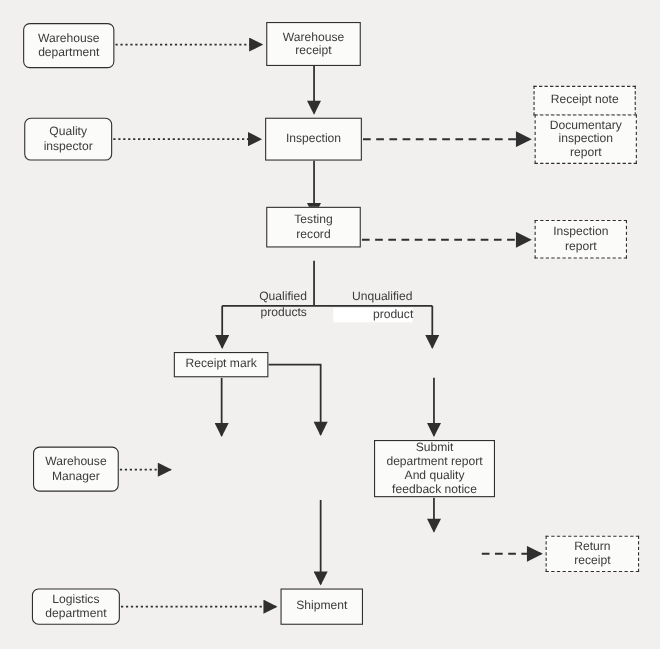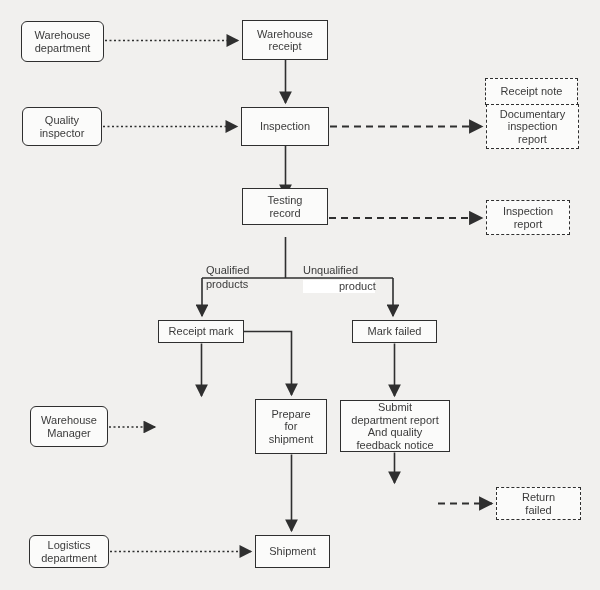--- a/index.html
+++ b/index.html
@@ -30,21 +30,21 @@
     font-size: 11px;
     line-height: 12.5px;
     color: #3b3b3b;
     background: #fbfbfa;
     border: 1.5px solid #2f2f2f;
   }
   .node.rounded { border-radius: 6px; }
   .node.dashed { border-style: dashed; }
   .branch-label {
     position: absolute;
-    text-align: left;
+    text-align: right;
     font-size: 11px;
     line-height: 13px;
     color: #3b3b3b;
   }
   .branch-label .bl-line { display: block; height: 14px; }
   .branch-label .bl-line.whitebg {
     background: #ffffff;
     margin-top: 2px;
     height: 13px;
     padding-left: 36px;
@@ -97,38 +97,34 @@
 Manager</div>
   <div class="node rounded" style="left:29px;top:535px;width:80px;height:33px">Logistics
 department</div>
 
   <div class="node" style="left:242px;top:20px;width:86px;height:40px">Warehouse
 receipt</div>
   <div class="node" style="left:241px;top:107px;width:88px;height:39px">Inspection</div>
   <div class="node" style="left:242px;top:188px;width:86px;height:37px">Testing
 record</div>
   <div class="node" style="left:158px;top:320px;width:86px;height:23px">Receipt mark</div>
-  <div class="node" style="left:352px;top:320px;width:85px;height:23px">Mark failed</div>
-  <div class="node" style="left:255px;top:399px;width:72px;height:55px">Prepare
-for
-shipment</div>
   <div class="node" style="left:340px;top:400px;width:110px;height:52px">Submit
 department report
 And quality
 feedback notice</div>
   <div class="node" style="left:255px;top:535px;width:75px;height:33px">Shipment</div>
 
   <div class="node dashed" style="left:485px;top:78px;width:93px;height:27px">Receipt note</div>
   <div class="node dashed" style="left:486px;top:104px;width:93px;height:45px">Documentary
 inspection
 report</div>
   <div class="node dashed" style="left:486px;top:200px;width:84px;height:35px">Inspection
 report</div>
   <div class="node dashed" style="left:496px;top:487px;width:85px;height:33px">Return
-failed</div>
+receipt</div>
 
   <div class="branch-label" style="left:206px;top:264px;width:73px">
     <span class="bl-line">Qualified</span>
     <span class="bl-line">products</span>
   </div>
   <div class="branch-label" style="left:303px;top:264px;width:72px">
     <span class="bl-line">Unqualified</span>
     <span class="bl-line whitebg">product</span>
   </div>
 

